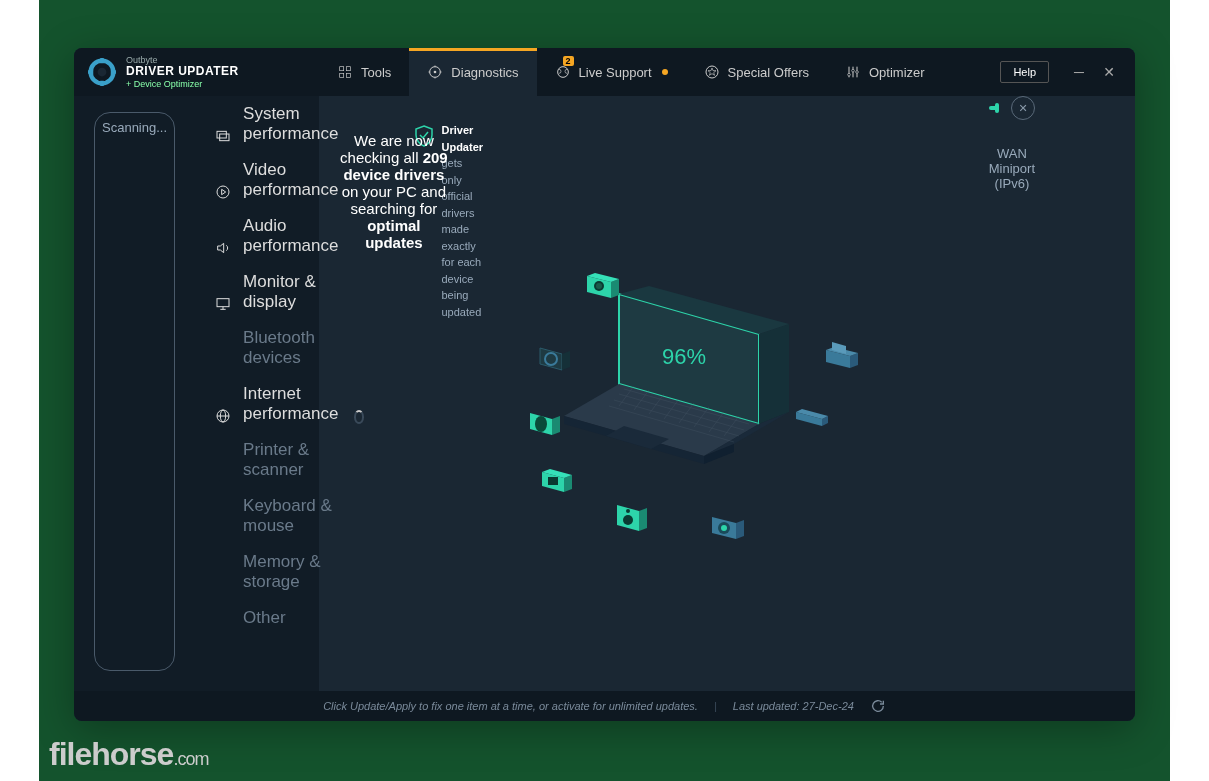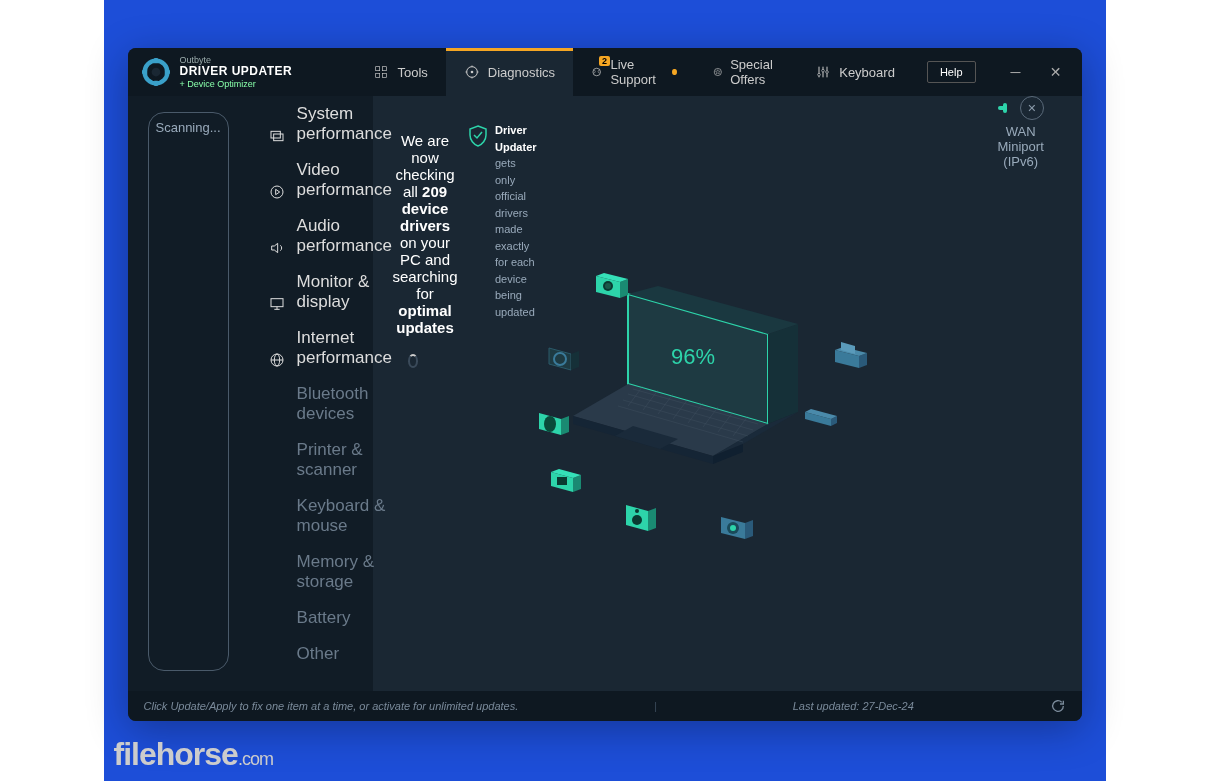--- a/index.html
+++ b/index.html
@@ -1,33 +1,33 @@
 <!DOCTYPE html>
 <html><head>
 <meta charset="utf-8">
 <style>
 *{margin:0;padding:0;box-sizing:border-box;font-family:'Segoe UI',Arial,sans-serif}
 body{background:#fff;display:flex;align-items:center;justify-content:center;min-height:100vh}
-.frame{width:1002px;height:781px;position:relative;background:#1d4ed8;padding:48px 24px 60px}
+.frame{width:1131px;height:781px;position:relative;background:#14532d;padding:48px 35px 60px}
 .app{width:100%;height:100%;background:#1a2733;border-radius:8px;overflow:hidden;display:flex;flex-direction:column;box-shadow:0 8px 40px rgba(0,0,0,.3)}
 .titlebar{height:48px;background:#0e1821;display:flex;align-items:stretch}
 .brand{width:245px;display:flex;align-items:center;padding:0 14px;gap:10px}
 .brand-icon{width:28px;height:28px;flex-shrink:0}
 .brand-text{color:#fff;line-height:1.15}
 .brand-text .t1{font-size:9px;color:#9aa}
 .brand-text .t2{font-size:12px;font-weight:700;letter-spacing:.5px}
 .brand-text .t3{font-size:9px;color:#8fa}
 .tabs{display:flex;align-items:stretch;flex:1}
 .tab{display:flex;align-items:center;gap:8px;padding:0 18px;color:#ccc;font-size:13px;cursor:pointer;position:relative}
 .tab.active{background:#1a2733}
 .tab.active::before{content:'';position:absolute;top:0;left:0;right:0;height:3px;background:#f5a623}
 .tab svg{width:16px;height:16px}
 .tab .badge{position:absolute;top:8px;left:26px;background:#f5a623;color:#000;font-size:9px;font-weight:700;padding:0 3px;border-radius:2px}
 .tab .dot{width:6px;height:6px;border-radius:50%;background:#f5a623;margin-left:2px}
-.winctrl{display:flex;align-items:center;gap:16px;padding:0 14px}
+.winctrl{display:flex;align-items:center;gap:6px;padding:0 14px}
 .help-btn{border:1px solid #555;color:#fff;font-size:11px;padding:4px 12px;border-radius:2px;background:transparent;cursor:pointer;margin-right:12px}
 .winbtn{width:24px;height:24px;display:flex;align-items:center;justify-content:center;color:#aaa;cursor:pointer;font-size:14px}
 .body{flex:1;display:flex;overflow:hidden}
 .sidebar{width:245px;background:#111c26;display:flex;}
 .scanbtn{margin:16px 20px 20px;border:1px solid #4a5a6a;border-radius:16px;padding:7px;text-align:center;color:#9ab;font-size:13px;cursor:pointer}
 .cats{flex:1;padding:0 8px}
 .cat{display:flex;align-items:flex-end;gap:12px;padding:8px 12px;color:#ddd;font-size:17px;cursor:pointer;border-radius:4px}
 .cat svg{width:16px;height:16px;flex-shrink:0}
 .cat.pending{color:#6a7a8a}
 .cat.pending svg{opacity:0}
@@ -51,22 +51,22 @@
 .ic.mouse{left:55px;top:145px}
 .ic.chip{left:65px;bottom:30px}
 .ic.spk{left:140px;bottom:-5px}
 .ic.web{left:235px;bottom:-15px}
 .progress-area{padding:0 100px 60px;text-align:center}
 .pbar-row{display:flex;align-items:center;gap:14px}
 .pbar{flex:1;height:4px;background:#2a3a4a;border-radius:2px;overflow:visible;position:relative}
 .pfill{height:100%;background:#2dd4aa;border-radius:2px;position:relative}
 .pfill::after{content:'';position:absolute;right:-2px;top:-3px;width:4px;height:10px;background:#2dd4aa;border-radius:2px}
 .cancel{width:24px;height:24px;border:1px solid #5a6a7a;border-radius:50%;display:flex;align-items:center;justify-content:center;color:#8a9aaa;cursor:pointer;font-size:11px}
-.curfile{color:#9ab;font-size:13px;margin-top:4px}
-.statusbar{height:30px;background:#0e1821;display:flex;align-items:center;justify-content:space-between;padding:0 16px;gap:16px;color:#7a8a9a;font-size:11px;font-style:italic}
+.curfile{color:#9ab;font-size:13px;margin-top:26px}
+.statusbar{height:30px;background:#0e1821;display:flex;align-items:center;justify-content:center;padding:0 16px;gap:16px;color:#7a8a9a;font-size:11px;font-style:italic}
 .statusbar .sep{color:#3a4a5a}
 .statusbar .refresh{cursor:pointer;font-style:normal}
 .watermark{position:absolute;left:10px;bottom:8px;font-size:32px;font-weight:700;color:#ccc;font-family:Arial;letter-spacing:-1px}
 .watermark span{font-weight:400;font-size:18px}
 .pct{fill:#2dd4aa;font-size:22px;font-weight:500}
 </style>
 </head>
 <body>
 
 <div class="frame">
@@ -125,21 +125,21 @@
             </svg>
             <span>Special Offers</span>
           </div>
           <div class="tab">
             <svg viewBox="0 0 24 24">
               <path d="M 6 4 L 6 14 M 6 18 L 6 20 M 12 4 L 12 8 M 12 12 L 12 20 M 18 4 L 18 10 M 18 14 L 18 20" stroke="currentColor" stroke-width="1.5"></path>
               <circle cx="6" cy="16" r="2" fill="none" stroke="currentColor"></circle>
               <circle cx="12" cy="10" r="2" fill="none" stroke="currentColor"></circle>
               <circle cx="18" cy="12" r="2" fill="none" stroke="currentColor"></circle>
             </svg>
-            <span>Keyboard</span>
+            <span>Optimizer</span>
           </div>
         </div>
   <div class="winctrl">
     <button class="help-btn">Help</button>
     <div class="winbtn">─</div>
     <div class="winbtn">✕</div>
   </div>
 </div>
 
 <div class="body">
@@ -168,48 +168,44 @@
               <span>Audio performance</span>
             </div>
             <div class="cat">
               <svg viewBox="0 0 24 24" stroke-width="1.5">
                 <rect x="3" y="4" width="18" height="12" fill="none" stroke="currentColor"></rect>
                 <line x1="8" y1="20" x2="16" y2="20" stroke="currentColor"></line>
                 <line x1="12" y1="16" x2="12" y2="20" stroke="currentColor"></line>
               </svg>
               <span>Monitor &amp; display</span>
             </div>
+            <div class="cat pending">
+              <svg viewBox="0 0 24 24" stroke-width="1.5"></svg>
+              <span>Bluetooth devices</span>
+            </div>
             <div class="cat">
               <svg viewBox="0 0 24 24" stroke-width="1.5">
                 <circle cx="12" cy="12" r="9" fill="none" stroke="currentColor"></circle>
                 <ellipse cx="12" cy="12" rx="4" ry="9" fill="none" stroke="currentColor"></ellipse>
                 <line x1="3" y1="12" x2="21" y2="12" stroke="currentColor"></line>
               </svg>
               <span>Internet performance</span>
               <div class="spinner"></div>
             </div>
             <div class="cat pending">
               <svg viewBox="0 0 24 24" stroke-width="1.5"></svg>
-              <span>Bluetooth devices</span>
-            </div>
-            <div class="cat pending">
-              <svg viewBox="0 0 24 24" stroke-width="1.5"></svg>
               <span>Printer &amp; scanner</span>
             </div>
             <div class="cat pending">
               <svg viewBox="0 0 24 24" stroke-width="1.5"></svg>
               <span>Keyboard &amp; mouse</span>
             </div>
             <div class="cat pending">
               <svg viewBox="0 0 24 24" stroke-width="1.5"></svg>
               <span>Memory &amp; storage</span>
-            </div>
-            <div class="cat pending">
-              <svg viewBox="0 0 24 24" stroke-width="1.5"></svg>
-              <span>Battery</span>
             </div>
             <div class="cat pending">
               <svg viewBox="0 0 24 24" stroke-width="1.5"></svg>
               <span>Other</span>
             </div>
           </div>
     <div class="promo">
       <svg viewBox="0 0 24 24">
               <path d="M12 2 L20 5 V11 C20 16 16.5 20.5 12 22 C7.5 20.5 4 16 4 11 V5 Z" fill="none" stroke="#2dd4aa" stroke-width="1.5"></path>
               <path d="M8 11 L11 14 L16 8" fill="none" stroke="#2dd4aa" stroke-width="1.5"></path>

